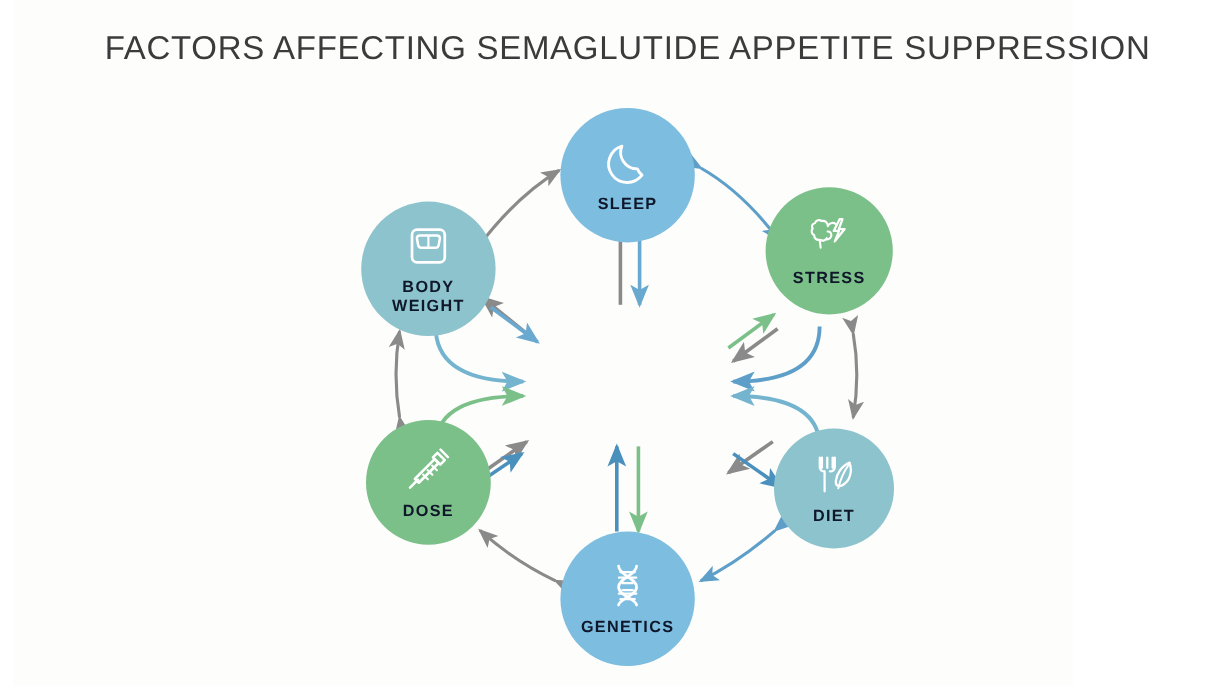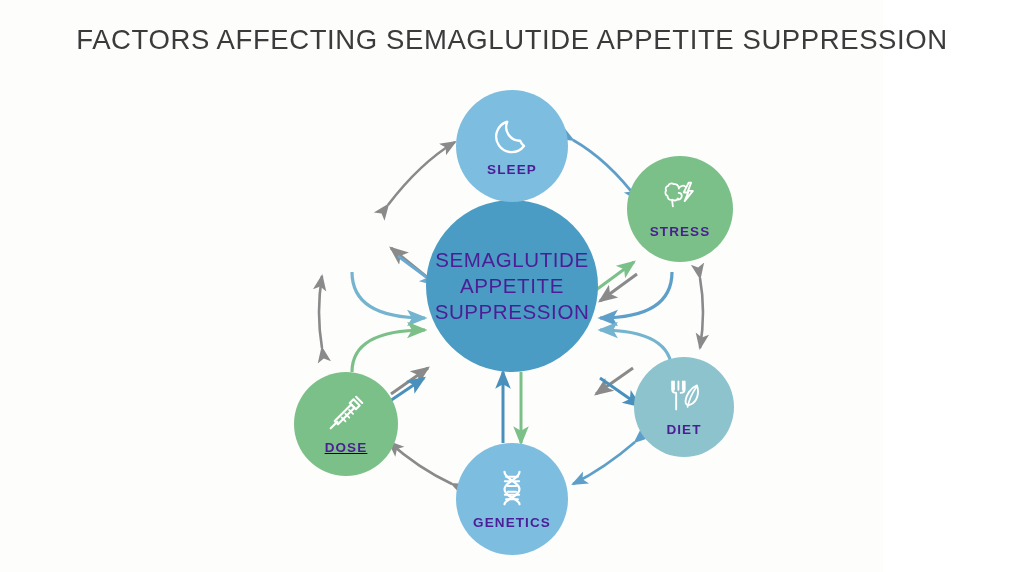--- a/index.html
+++ b/index.html
@@ -14,20 +14,21 @@
     font-family: "Liberation Sans", sans-serif;
     position: relative;
   }
 
   .canvas {
     position: absolute;
     inset: 0;
     width: 883px;
     height: 572px;
     background: #fdfdfc;
+    margin-left: 11px;
   }
 
   .title {
     position: absolute;
     top: 24px;
     left: 0;
     width: 1024px;
     text-align: center;
     font-size: 27.5px;
     letter-spacing: 0.6px;
@@ -54,21 +55,21 @@
     justify-content: center;
     box-sizing: border-box;
   }
 
   .node .icon {
     display: block;
     line-height: 0;
   }
 
   .node .label {
-    color: #4c1d95;
+    color: #0f172a;
     text-align: center;
     font-weight: 700;
     letter-spacing: 1.1px;
     line-height: 1.12;
   }
 
   .node-outer .label {
     font-size: 13.5px;
     margin-top: 7px;
   }
@@ -168,27 +169,20 @@
       <path d="M633,368 L596,394" fill="none" stroke="#8a8a8a" stroke-width="3" marker-end="url(#ah-gray)"></path>
       <path d="M600,378 L640,406" fill="none" stroke="#4a90bd" stroke-width="3" marker-end="url(#ah-dblue)"></path>
     </g>
 
     <g>
       <path d="M503,443 L503,372" fill="none" stroke="#4a90bd" stroke-width="3" marker-end="url(#ah-dblue)"></path>
       <path d="M521,372 L521,443" fill="none" stroke="#7cc089" stroke-width="3" marker-end="url(#ah-green)"></path>
     </g>
   </svg>
 
-  <div class="node node-center" style="left:426px; top:200px;">
-    <div class="label">
-      <div>SEMAGLUTIDE</div>
-      <div>APPETITE</div>
-      <div>SUPPRESSION</div>
-    </div>
-  </div>
 
   <div class="node node-outer" style="left:456px; top:90px; width:112px; height:112px; background:#7dbde0;">
     <span class="icon">
       <svg width="40" height="40" viewBox="0 0 32 32">
         <path d="M22.5 20.6 A11 11 0 0 1 12.2 5.4 A12.4 12.4 0 1 0 25.6 24.8 A11 11 0 0 1 22.5 20.6 Z" fill="none" stroke="#ffffff" stroke-width="1.9" stroke-linejoin="round"></path>
       </svg>
     </span>
     <div class="label">SLEEP</div>
   </div>
 
@@ -225,27 +219,42 @@
                  M6.4 4 L6.4 11 C6.4 13 8 14.2 10 14.2 L10 29
                  M17.6 4 L17.6 11 C17.6 13 16 14.2 14 14.2" fill="none" stroke="#ffffff" stroke-width="1.7" stroke-linecap="round" stroke-linejoin="round"></path>
         <path d="M28.6 7.6 C31 14.6 28.6 22 23 24.6 C19.8 26 18 24.4 18.4 21.2
                  C19 16.2 22.4 10.2 28.6 7.6 Z" fill="none" stroke="#ffffff" stroke-width="1.7" stroke-linejoin="round"></path>
         <path d="M28 9.2 C24.6 14 21.8 19.4 20.2 26.8" fill="none" stroke="#ffffff" stroke-width="1.5" stroke-linecap="round"></path>
       </svg>
     </span>
     <div class="label">DIET</div>
   </div>
 
-  <div class="node node-outer" style="left:294px; top:372px; width:104px; height:104px; background:#7cc089;text-decoration:underline;">
+  <div class="node node-outer" style="left:294px; top:350px; width:104px; height:104px; background:#7cc089;">
     <span class="icon">
       <svg width="40" height="40" viewBox="0 0 34 34">
         <path d="M4 30 L9.6 24.4" fill="none" stroke="#ffffff" stroke-width="1.8" stroke-linecap="round"></path>
         <path d="M8.8 25.2 L7.4 23.8 L21.4 9.8 L24.2 12.6 L10.2 26.6 Z" fill="none" stroke="#ffffff" stroke-width="1.8" stroke-linejoin="round"></path>
         <path d="M20.2 8.6 L25.4 13.8 L28.6 10.6 L23.4 5.4 Z" fill="none" stroke="#ffffff" stroke-width="1.8" stroke-linejoin="round"></path>
         <path d="M25.6 3.2 L30.8 8.4" fill="none" stroke="#ffffff" stroke-width="1.8" stroke-linecap="round"></path>
         <path d="M13.2 20.8 L16.6 24.2 M16.4 17.6 L19.8 21 M19.6 14.4 L23 17.8" stroke="#ffffff" stroke-width="1.5" stroke-linecap="round"></path>
       </svg>
     </span>
     <div class="label">DOSE</div>
   </div>
 
+  <div class="node node-outer" style="left:290px; top:168px; width:112px; height:112px; background:#8dc3cc;">
+    <span class="icon">
+      <svg width="38" height="38" viewBox="0 0 32 32">
+        <rect x="4.5" y="4.5" width="23" height="23" rx="3.6" fill="none" stroke="#ffffff" stroke-width="1.9"></rect>
+        <path d="M10 8.6 L22 8.6 C23.4 8.6 24.2 9.6 24 11 L23.2 15.4
+                 C23 16.6 22.2 17.2 21 17.2 L11 17.2 C9.8 17.2 9 16.6 8.8 15.4
+                 L8 11 C7.8 9.6 8.6 8.6 10 8.6 Z" fill="none" stroke="#ffffff" stroke-width="1.8" stroke-linejoin="round"></path>
+        <path d="M16 8.8 L16 17.1" stroke="#ffffff" stroke-width="1.5"></path>
+      </svg>
+    </span>
+    <div class="label">
+      <div>BODY</div>
+      <div>WEIGHT</div>
+    </div>
+  </div>
 
 </div>
 
 </body></html>

